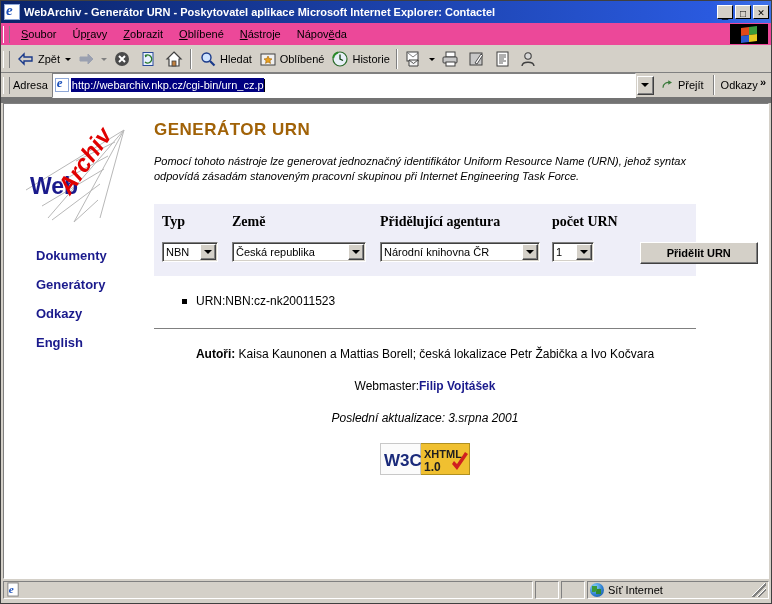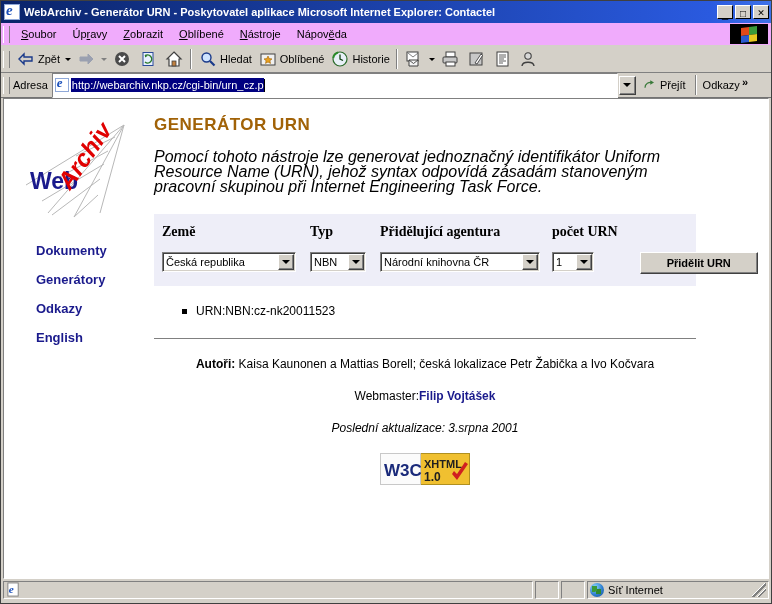--- a/index.html
+++ b/index.html
@@ -68,21 +68,21 @@
     display: flex; align-items: center; justify-content: center;
     box-sizing: border-box;
   }
   .winbtn span { position: relative; top: 1px; font-family: "Liberation Sans", sans-serif; }
   .winbtn.min span { top: 2px; font-size: 11px; line-height: 4px; }
   .winbtn.max span { font-size: 10px; }
 
   
   .menubar {
     height: 22px;
-    background: #f0abfc;
+    background: #ec4899;
     display: flex; align-items: center;
     flex: 0 0 auto;
     border-bottom: 1px solid #d4d0c8;
     position: relative;
   }
   .gripper {
     width: 7px; height: 17px;
     margin: 0 3px 0 2px;
     border-left: 1px solid #ffffff;
     border-right: 1px solid #808080;
@@ -148,22 +148,22 @@
   }
   .caret.gray { border-top-color: #808080; }
   .ico { width: 20px; height: 20px; display:block; }
 
   
   .addrbar {
     height: 24px;
     background: #d4d0c8;
     display: flex; align-items: center;
     flex: 0 0 auto;
-    border-bottom: 1px solid #737373;
-    padding-right: 20px;
+    border-bottom: 6px solid #737373;
+    padding-right: 2px;
   }
   .addr-label { font-size: 11px; color: #000; margin-right: 4px; white-space: nowrap; }
   .addr-field {
     flex: 1 1 auto;
     height: 25px;
     background: #ffffff;
     border: 1px solid;
     border-color: #808080 #ffffff #ffffff #808080;
     display: flex; align-items: center;
     box-sizing: border-box;
@@ -248,21 +248,21 @@
 
   h1.title {
     font-size: 17px;
     font-weight: bold;
     margin: 0 0 14px 0;
     font-family: "Liberation Sans", sans-serif;
     letter-spacing: 0.5px;
     color: #a16207;
   }
   p.intro {
-    font-size: 16px;
+    font-size: 11px;
     font-style: italic;
     line-height: 15px;
     margin: 0 0 20px 0;
     color: #000;
     max-width: 540px;
     font-family: "Liberation Sans", sans-serif;
   }
 
   .formpanel {
     background: #eeeef8;
@@ -605,33 +605,33 @@
         </div>
 
         <div class="col-right">
           <h1 class="title">GENERÁTOR URN</h1>
           <p class="intro">Pomocí tohoto nástroje lze generovat jednoznačný identifikátor Uniform Resource Name (URN), jehož syntax odpovídá zásadám stanoveným pracovní skupinou při Internet Engineering Task Force.</p>
 
           <div class="formpanel">
             <div class="form-row">
 
               <div class="fcell" style="margin-right:14px;">
-                <div class="flabel">Země</div>
-                <div class="sel" style="width:134px;">
-                  <span class="val">Česká republika</span>
+                <div class="flabel">Typ</div>
+                <div class="sel" style="width:56px;">
+                  <span class="val">NBN</span>
                   <span class="arrow">
                       <span class="tri-down"></span>
                     </span>
                 </div>
               </div>
 
               <div class="fcell" style="margin-right:14px;">
-                <div class="flabel">Typ</div>
-                <div class="sel" style="width:56px;">
-                  <span class="val">NBN</span>
+                <div class="flabel">Země</div>
+                <div class="sel" style="width:134px;">
+                  <span class="val">Česká republika</span>
                   <span class="arrow">
                       <span class="tri-down"></span>
                     </span>
                 </div>
               </div>
 
               <div class="fcell" style="margin-right:12px;">
                 <div class="flabel">Přidělující agentura</div>
                 <div class="sel" style="width:160px;">
                   <span class="val">Národní knihovna ČR</span>

